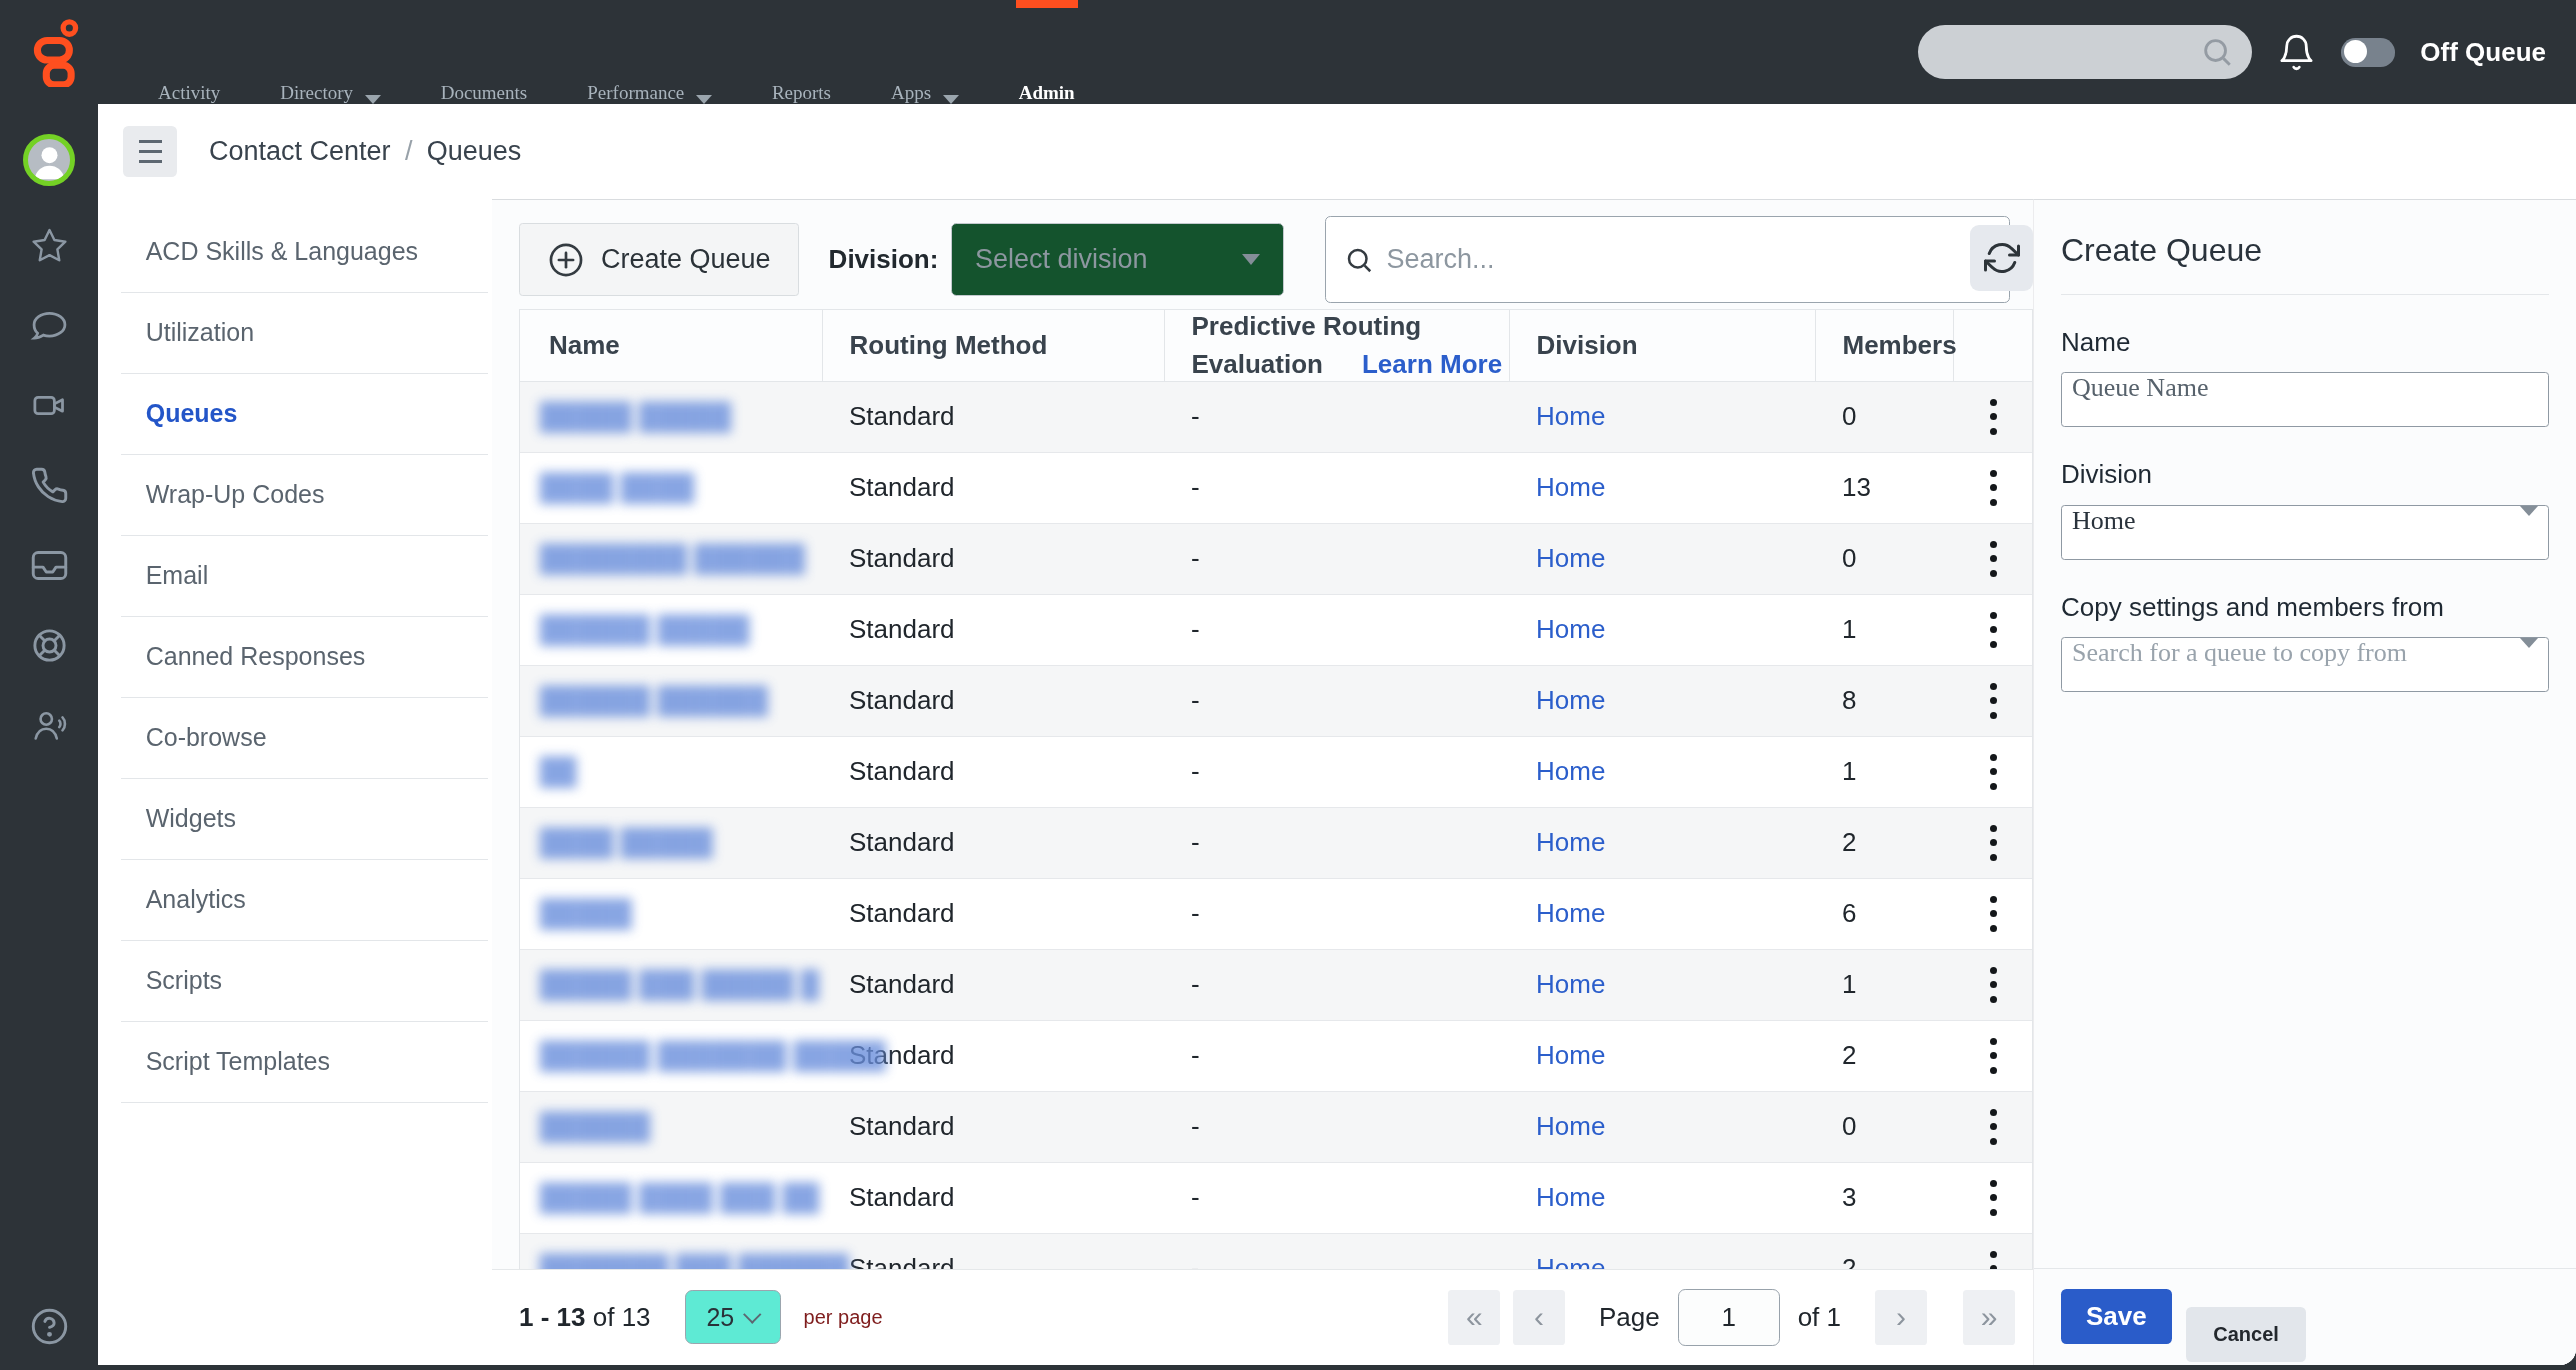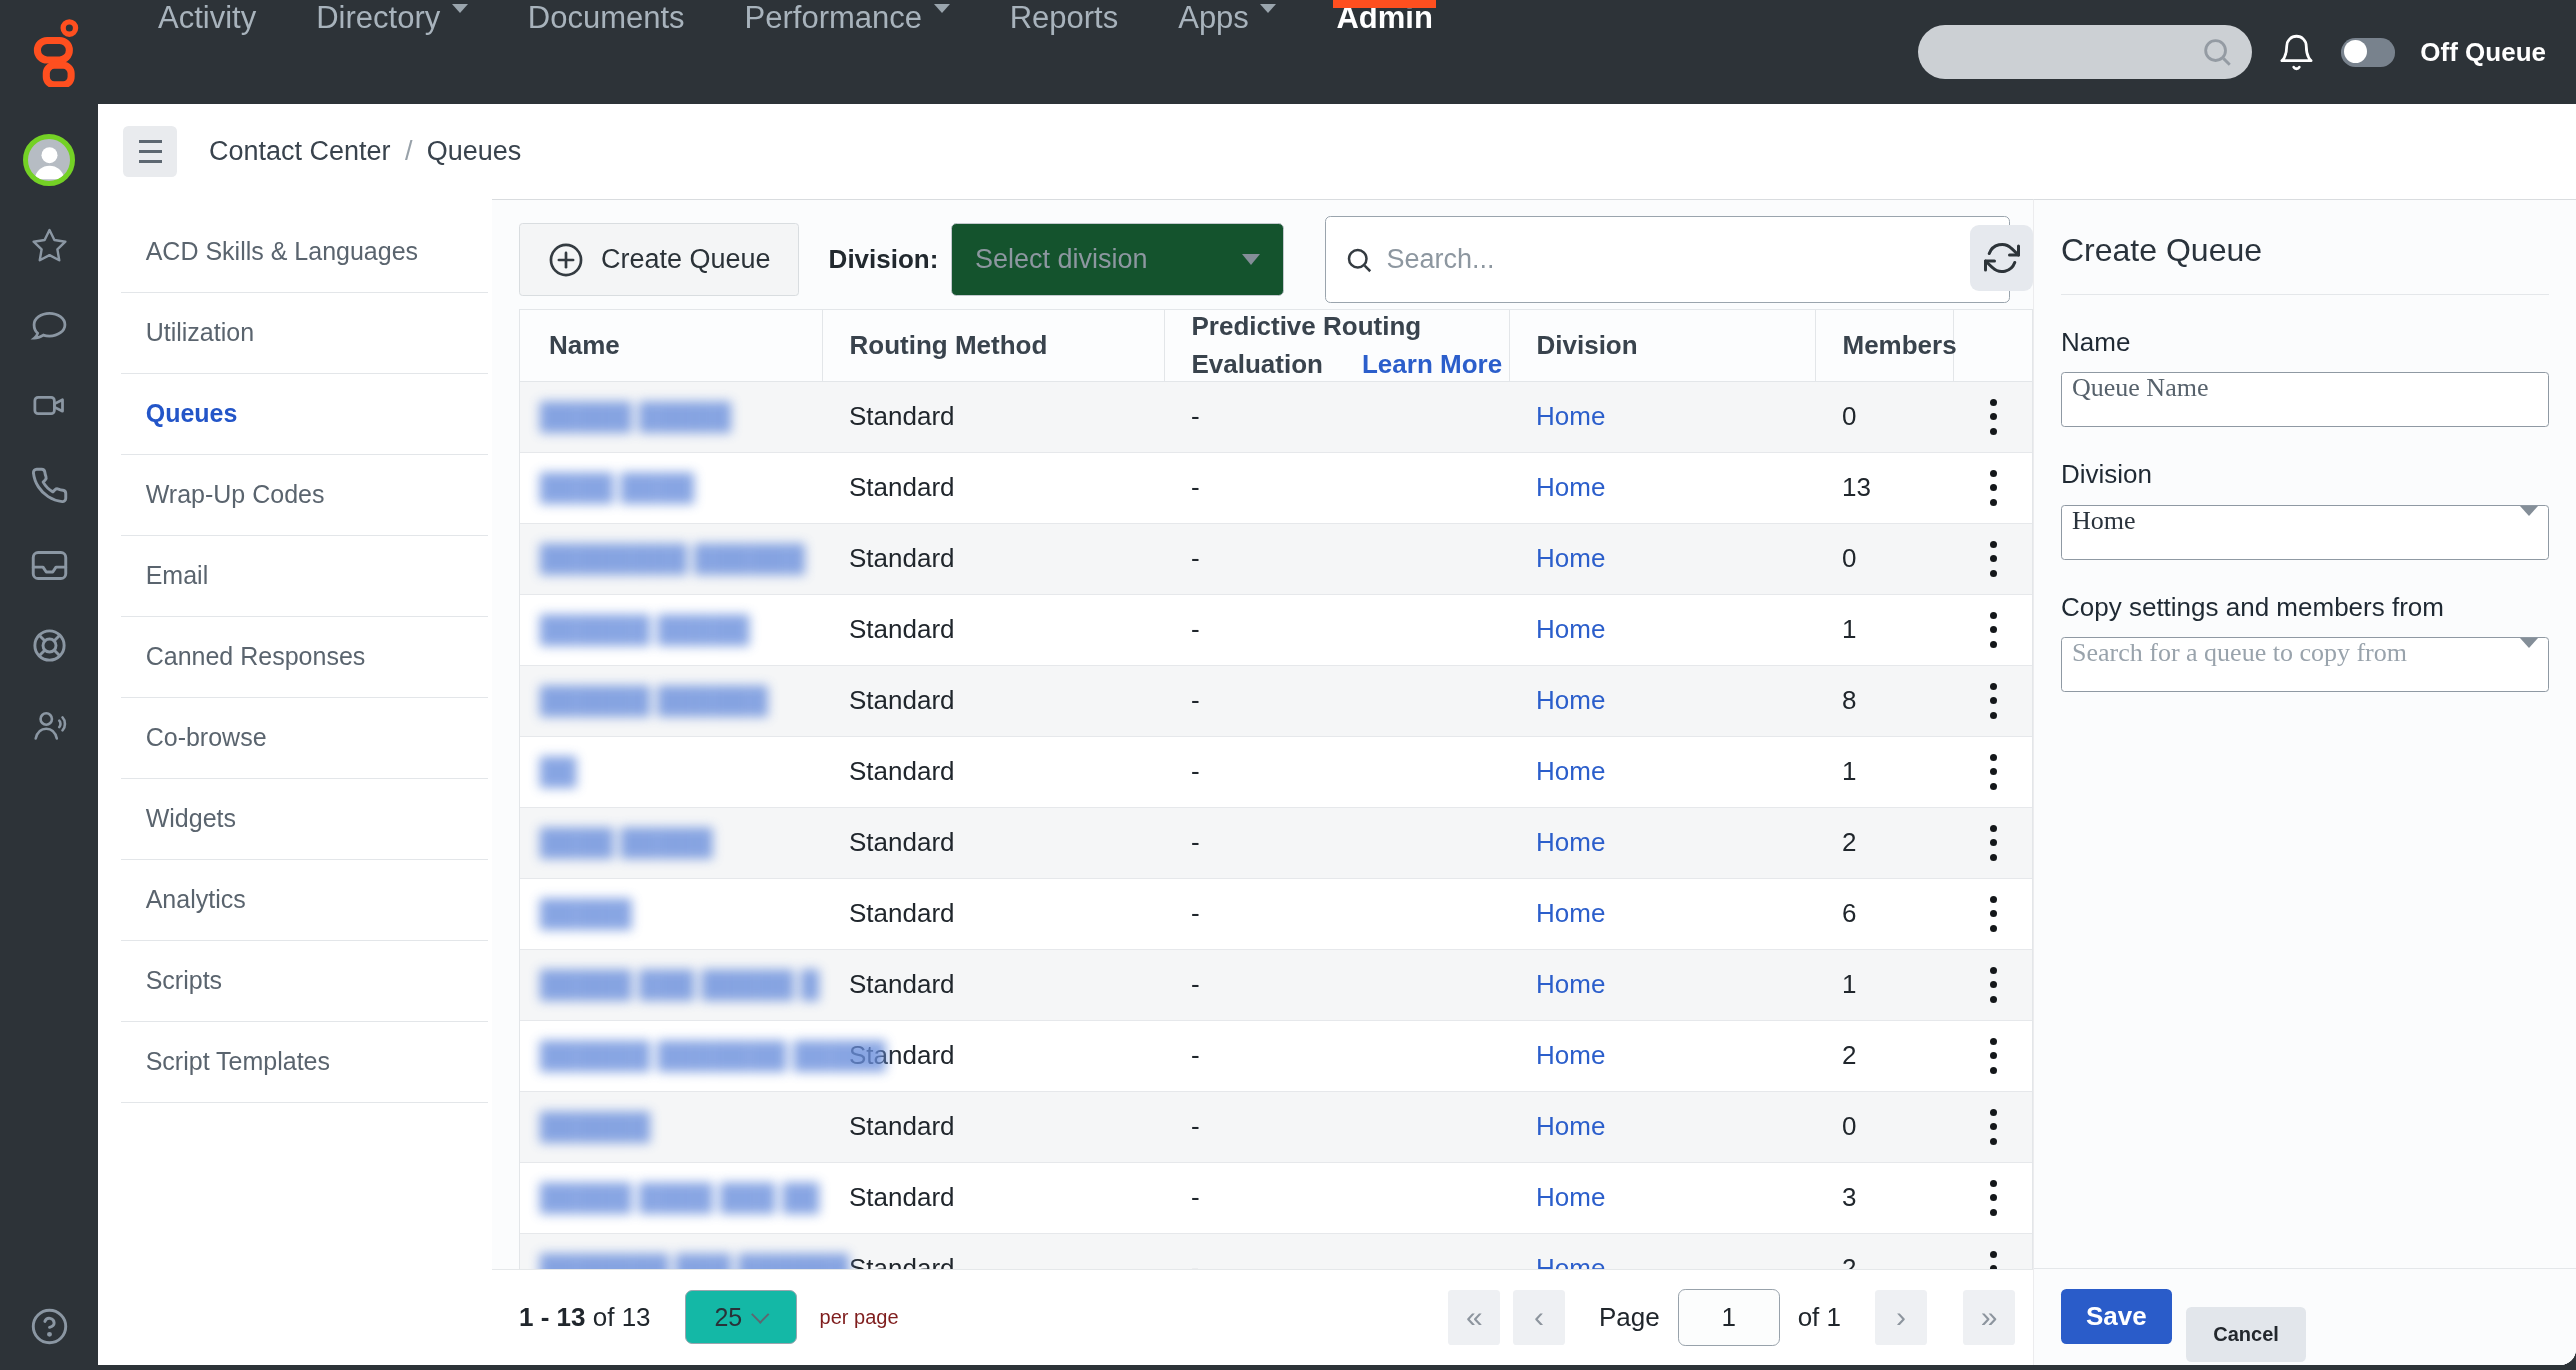--- a/index.html
+++ b/index.html
@@ -4,21 +4,21 @@
 <style>
   * { box-sizing: border-box; margin: 0; padding: 0; }
   html,body { width:2576px; height:1370px; }
   body { background:#2d3338; font-family:"Liberation Sans", sans-serif; overflow:hidden; }
   .app { position:relative; width:2576px; height:1370px; background:#2d3338; }
 
   
   .topbar { position:absolute; top:0; left:0; right:0; height:104px; display:flex; align-items:center; }
   .logo { width:55px; height:70px; margin-left:25px; position:relative; flex:0 0 auto; }
   .nav { display:flex; align-items:stretch; height:104px; margin-left:48px; }
-  .nav-item { position:relative; display:flex; align-items:flex-start; gap:11.6px; padding:0 30px; color:#a8b3bc; font-size:31px; cursor:default; }
+  .nav-item { position:relative; display:flex; align-items:flex-end; gap:11.6px; padding:0 30px; color:#a8b3bc; font-size:19px; cursor:default;font-family:Liberation Serif, serif; }
   .nav-item.is-active { color:#ffffff; font-weight:bold; }
   .nav-item.is-active::before { content:""; position:absolute; top:0; left:27px; right:27px; height:8px; background:#ff4f1f; }
   .caret-down { width:0; height:0; border-left:8px solid transparent; border-right:8px solid transparent; border-top:9.8px solid #9aa5ad; margin-top:3.6px; }
   .topbar-right { margin-left:auto; display:flex; align-items:center; margin-right:30px; gap:25px; }
   .search-pill { width:334px; height:54px; border-radius:27px; background:#ccd0d4; display:flex; align-items:center; justify-content:flex-end; padding-right:18px; }
   .bell-wrap { display:flex; align-items:center; }
   .toggle { position:relative; width:54px; height:29px; border-radius:14.3px; background:#78828d; }
   .toggle-knob { position:absolute; left:2.7px; top:2.7px; width:23px; height:23px; border-radius:50%; background:#ffffff; }
   .offqueue-label { color:#ffffff; font-size:26px; font-weight:bold; }
 
@@ -67,21 +67,21 @@
   .name-blur { color:#6a8fdc; filter:blur(5.4px); opacity:.8; white-space:nowrap; cursor:pointer; }
   .cell-link { color:#2b5ecb; text-decoration:none; cursor:pointer; }
   .kebab { width:7.2px; margin:0 auto; display:flex; flex-direction:column; gap:7.2px; cursor:pointer; }
   .kebab i { width:7.2px; height:7.2px; border-radius:50%; background:#14171a; }
   td.kebab-cell { padding-left:0; text-align:center; }
 
   
   .pagebar { position:absolute; bottom:0; left:0; right:0; height:96px; background:#ffffff; border-top:0.9px solid #e5e8ea; display:flex; align-items:center; }
   .range { margin-left:27px; font-size:26px; color:#20262c; }
   .range b { font-weight:bold; }
-  .pp-select { margin-left:34px; width:112px; height:54px; border:1.8px solid #9ba5ae; border-radius:7.2px; background:#14b8a6; display:flex; align-items:center; justify-content:center; gap:12px; font-size:25px; color:#2a3138; cursor:pointer; }
+  .pp-select { margin-left:34px; width:96px; height:54px; border:1.8px solid #9ba5ae; border-radius:7.2px; background:#5eead4; display:flex; align-items:center; justify-content:center; gap:12px; font-size:25px; color:#2a3138; cursor:pointer; }
   .chev-dn { width:12.5px; height:12.5px; border-right:2.7px solid #5d6771; border-bottom:2.7px solid #5d6771; transform:rotate(45deg); margin-top:-5.4px; }
   .pp-label { margin-left:23px; font-size:20px; color:#7f1d1d; }
   .pager { margin-left:auto; display:flex; align-items:center; margin-right:18px; }
   .pg-btn { width:52px; height:55px; background:#eef0f3; border-radius:3.6px; color:#8d959e; font-size:30px; display:flex; align-items:center; justify-content:center; cursor:pointer; }
   .pg-btn + .pg-btn { margin-left:12.5px; }
   .pg-label { margin:0 18px 0 34px; font-size:26px; color:#20262c; }
   .pg-input { width:102px; height:57px; border:1.8px solid #98a2ab; border-radius:7.2px; background:#fcfdfd; font-size:26px; color:#20262c; text-align:center; font-family:inherit; }
   .pg-of { margin:0 34px 0 18px; font-size:26px; color:#20262c; }
 
   

